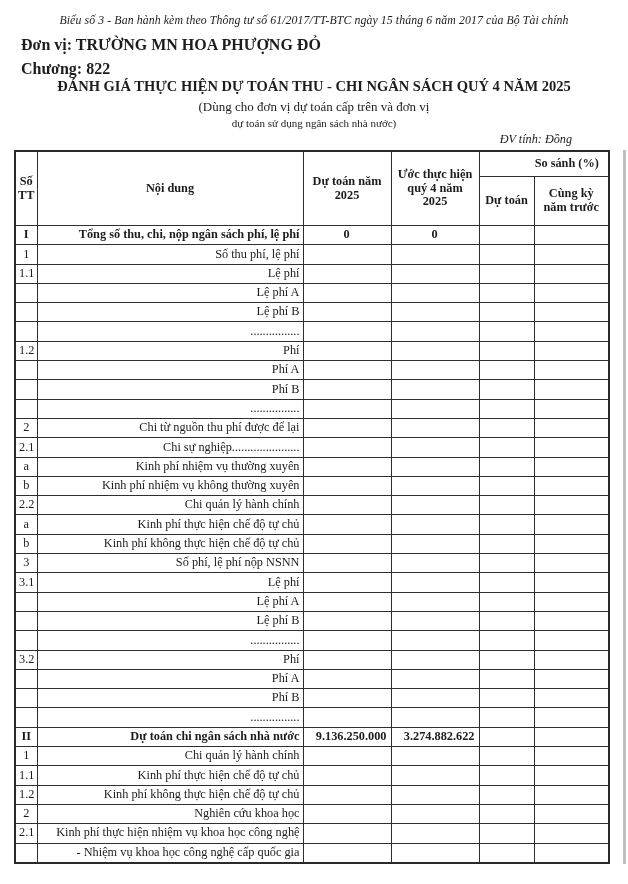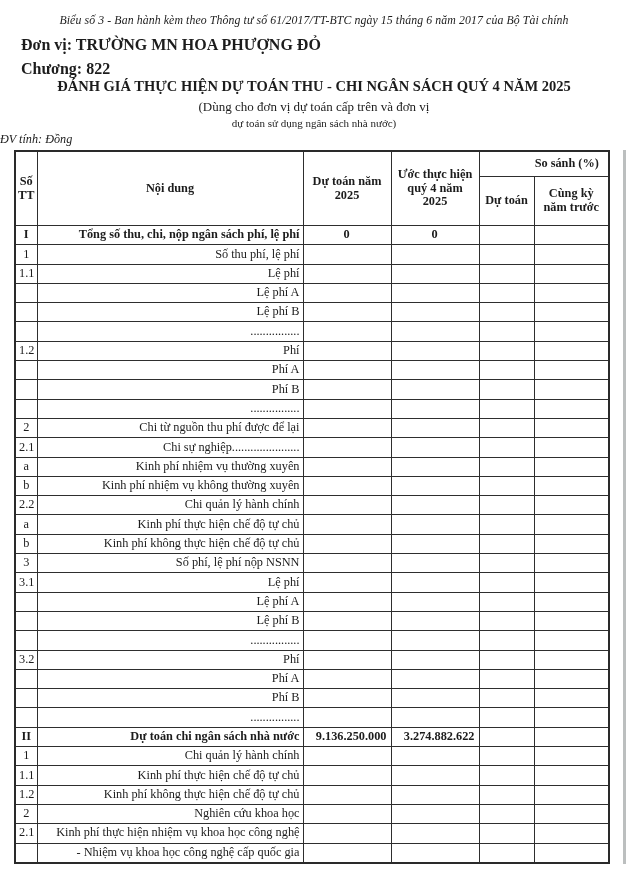--- a/index.html
+++ b/index.html
@@ -17,21 +17,21 @@
     text-align:center;
     font-style:italic;
     font-size:11.8px;
     letter-spacing:0.1px;
   }
   .unit-line{margin:8px 12px 0 21px;font-weight:bold;font-size:16px;}
   .chapter-line{margin:6px 8px 0 21px;font-weight:bold;font-size:16px;}
   .doc-title{text-align:center;font-weight:bold;font-size:14.5px;}
   .doc-subtitle{margin-top:4px;text-align:center;font-size:13px;}
   .doc-subtitle2{margin-top:2px;text-align:center;font-size:11px;}
-  .unit-note{margin-top:3px;padding-right:56px;font-style:italic;font-size:12.2px;}
+  .unit-note{margin-top:3px;padding-right:56px;text-align:right;font-style:italic;font-size:12.2px;}
 
   table.main{
     margin:3px 0 0 14px;
     border-collapse:collapse;
     width:594px;
     table-layout:fixed;
   }
   table.main th, table.main td{
     border:1px solid #2e2e2e;
     font-size:12.3px;

